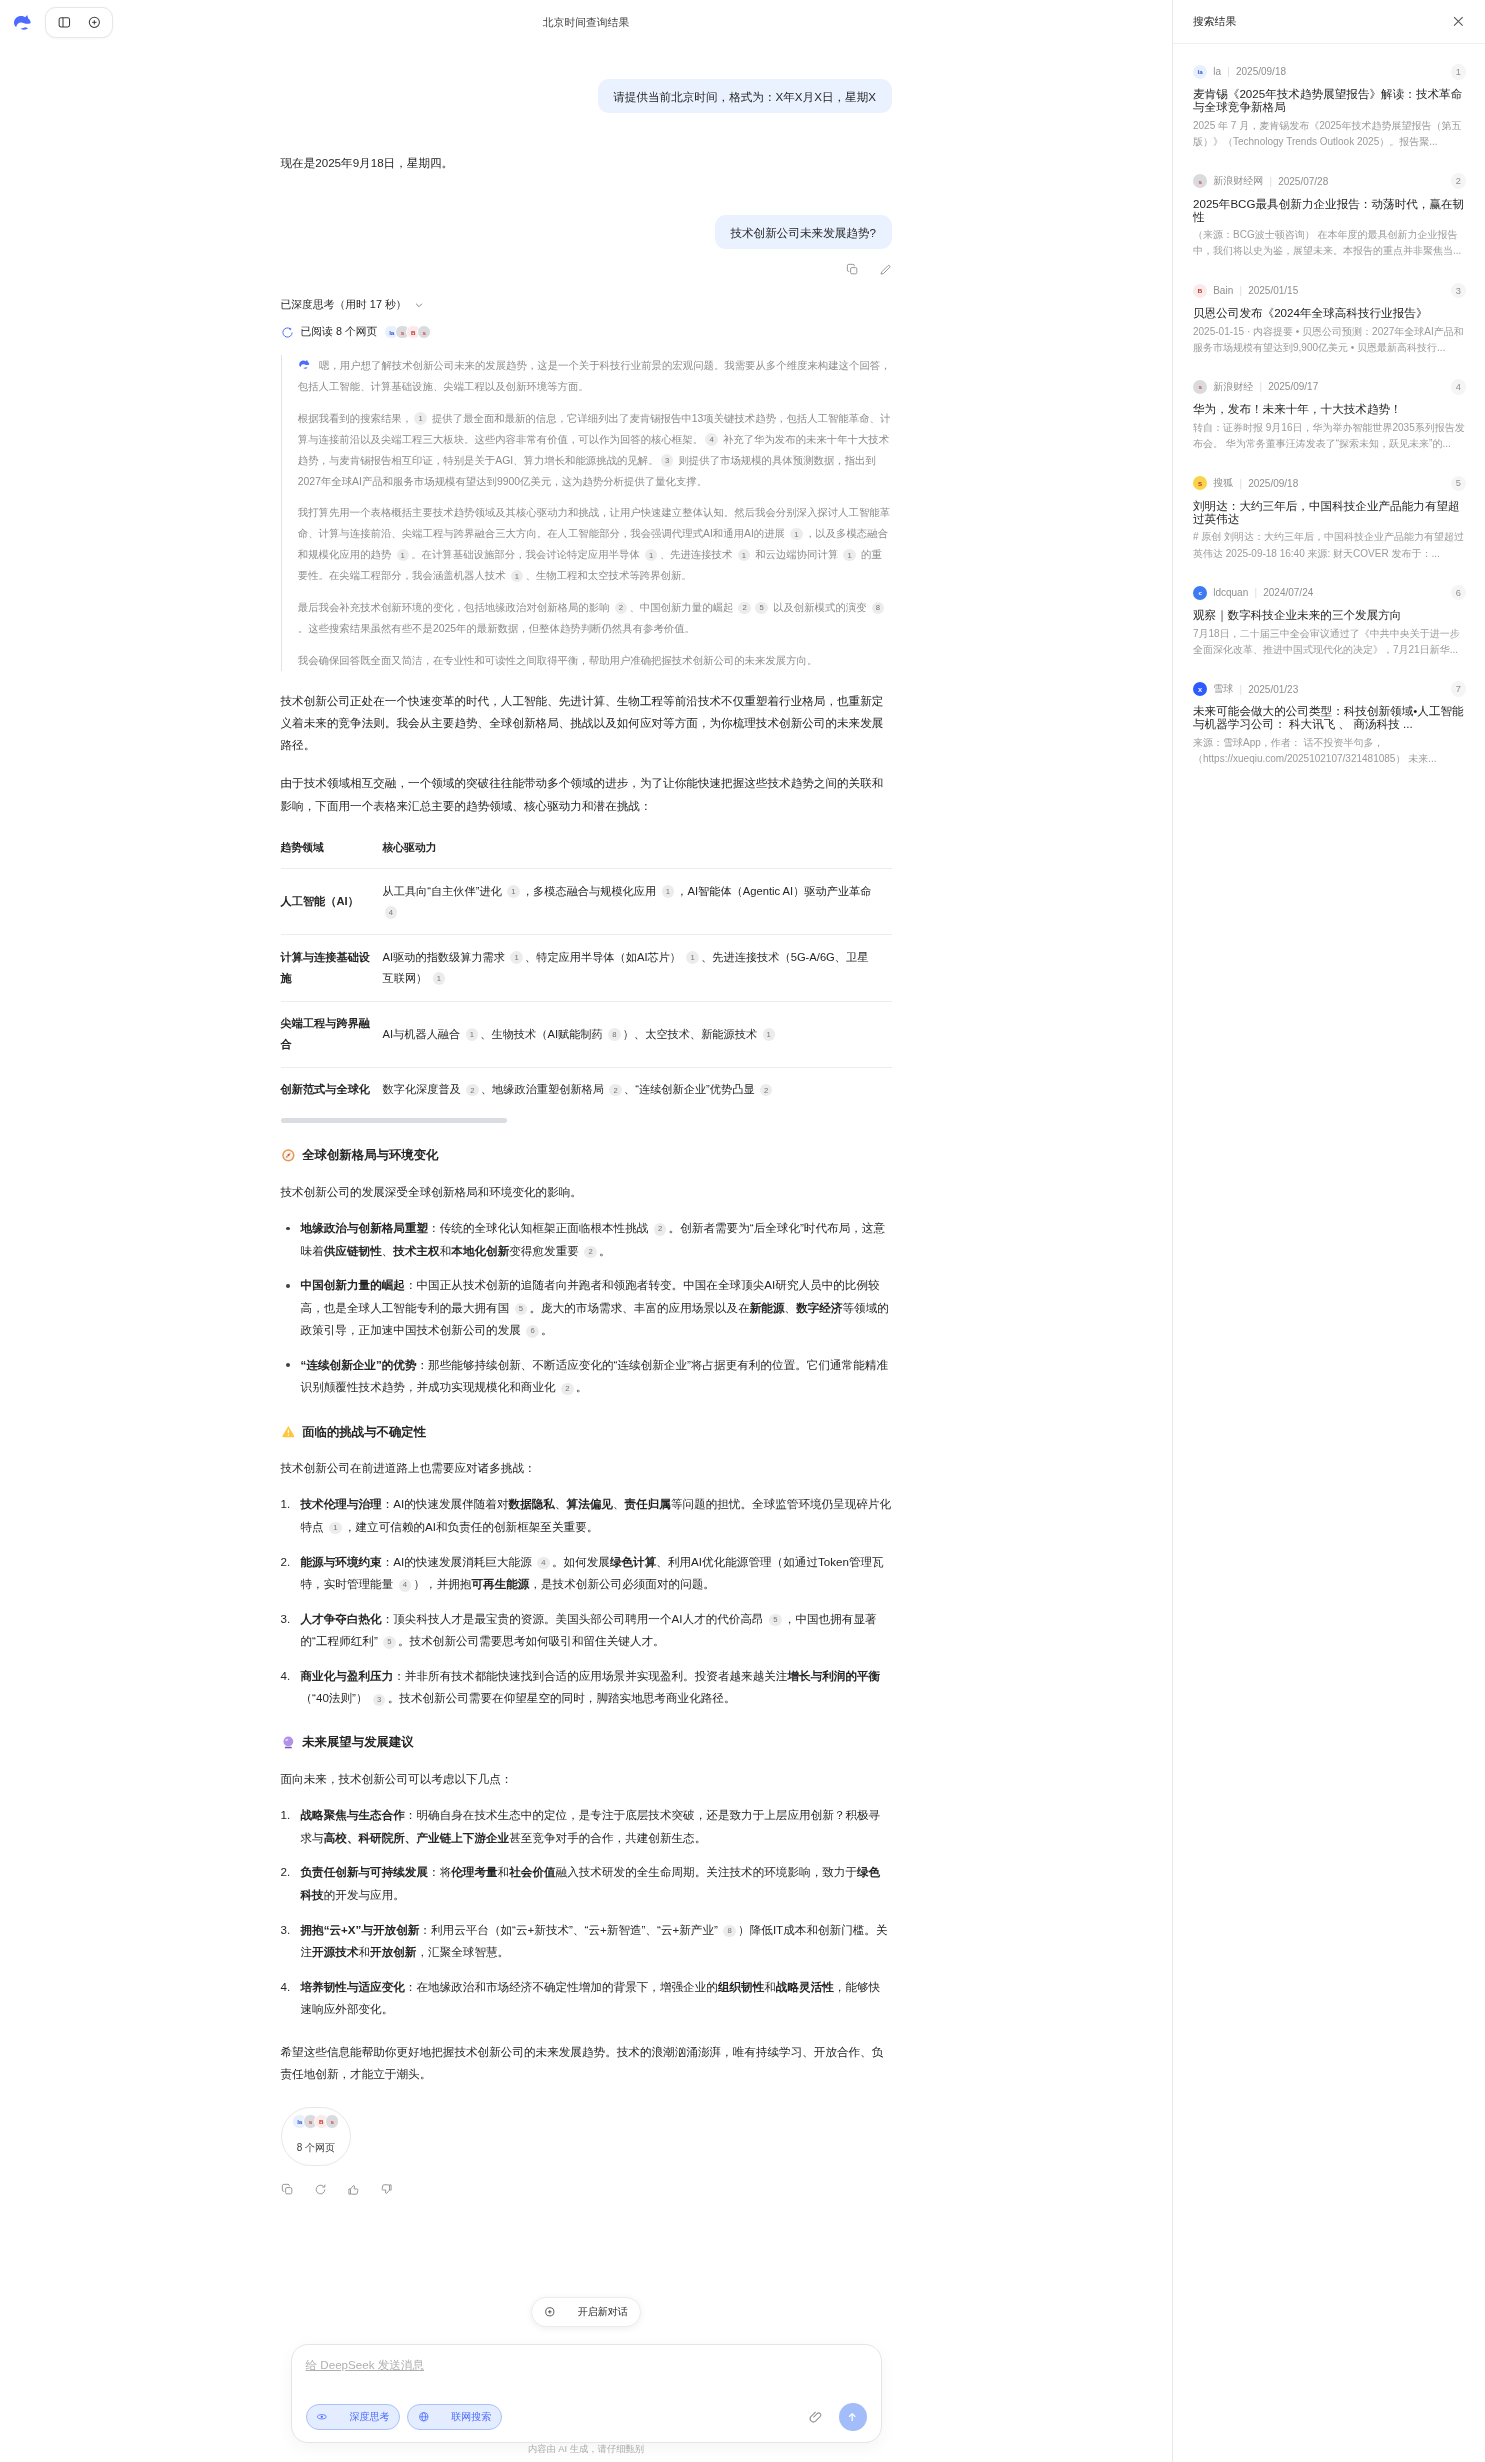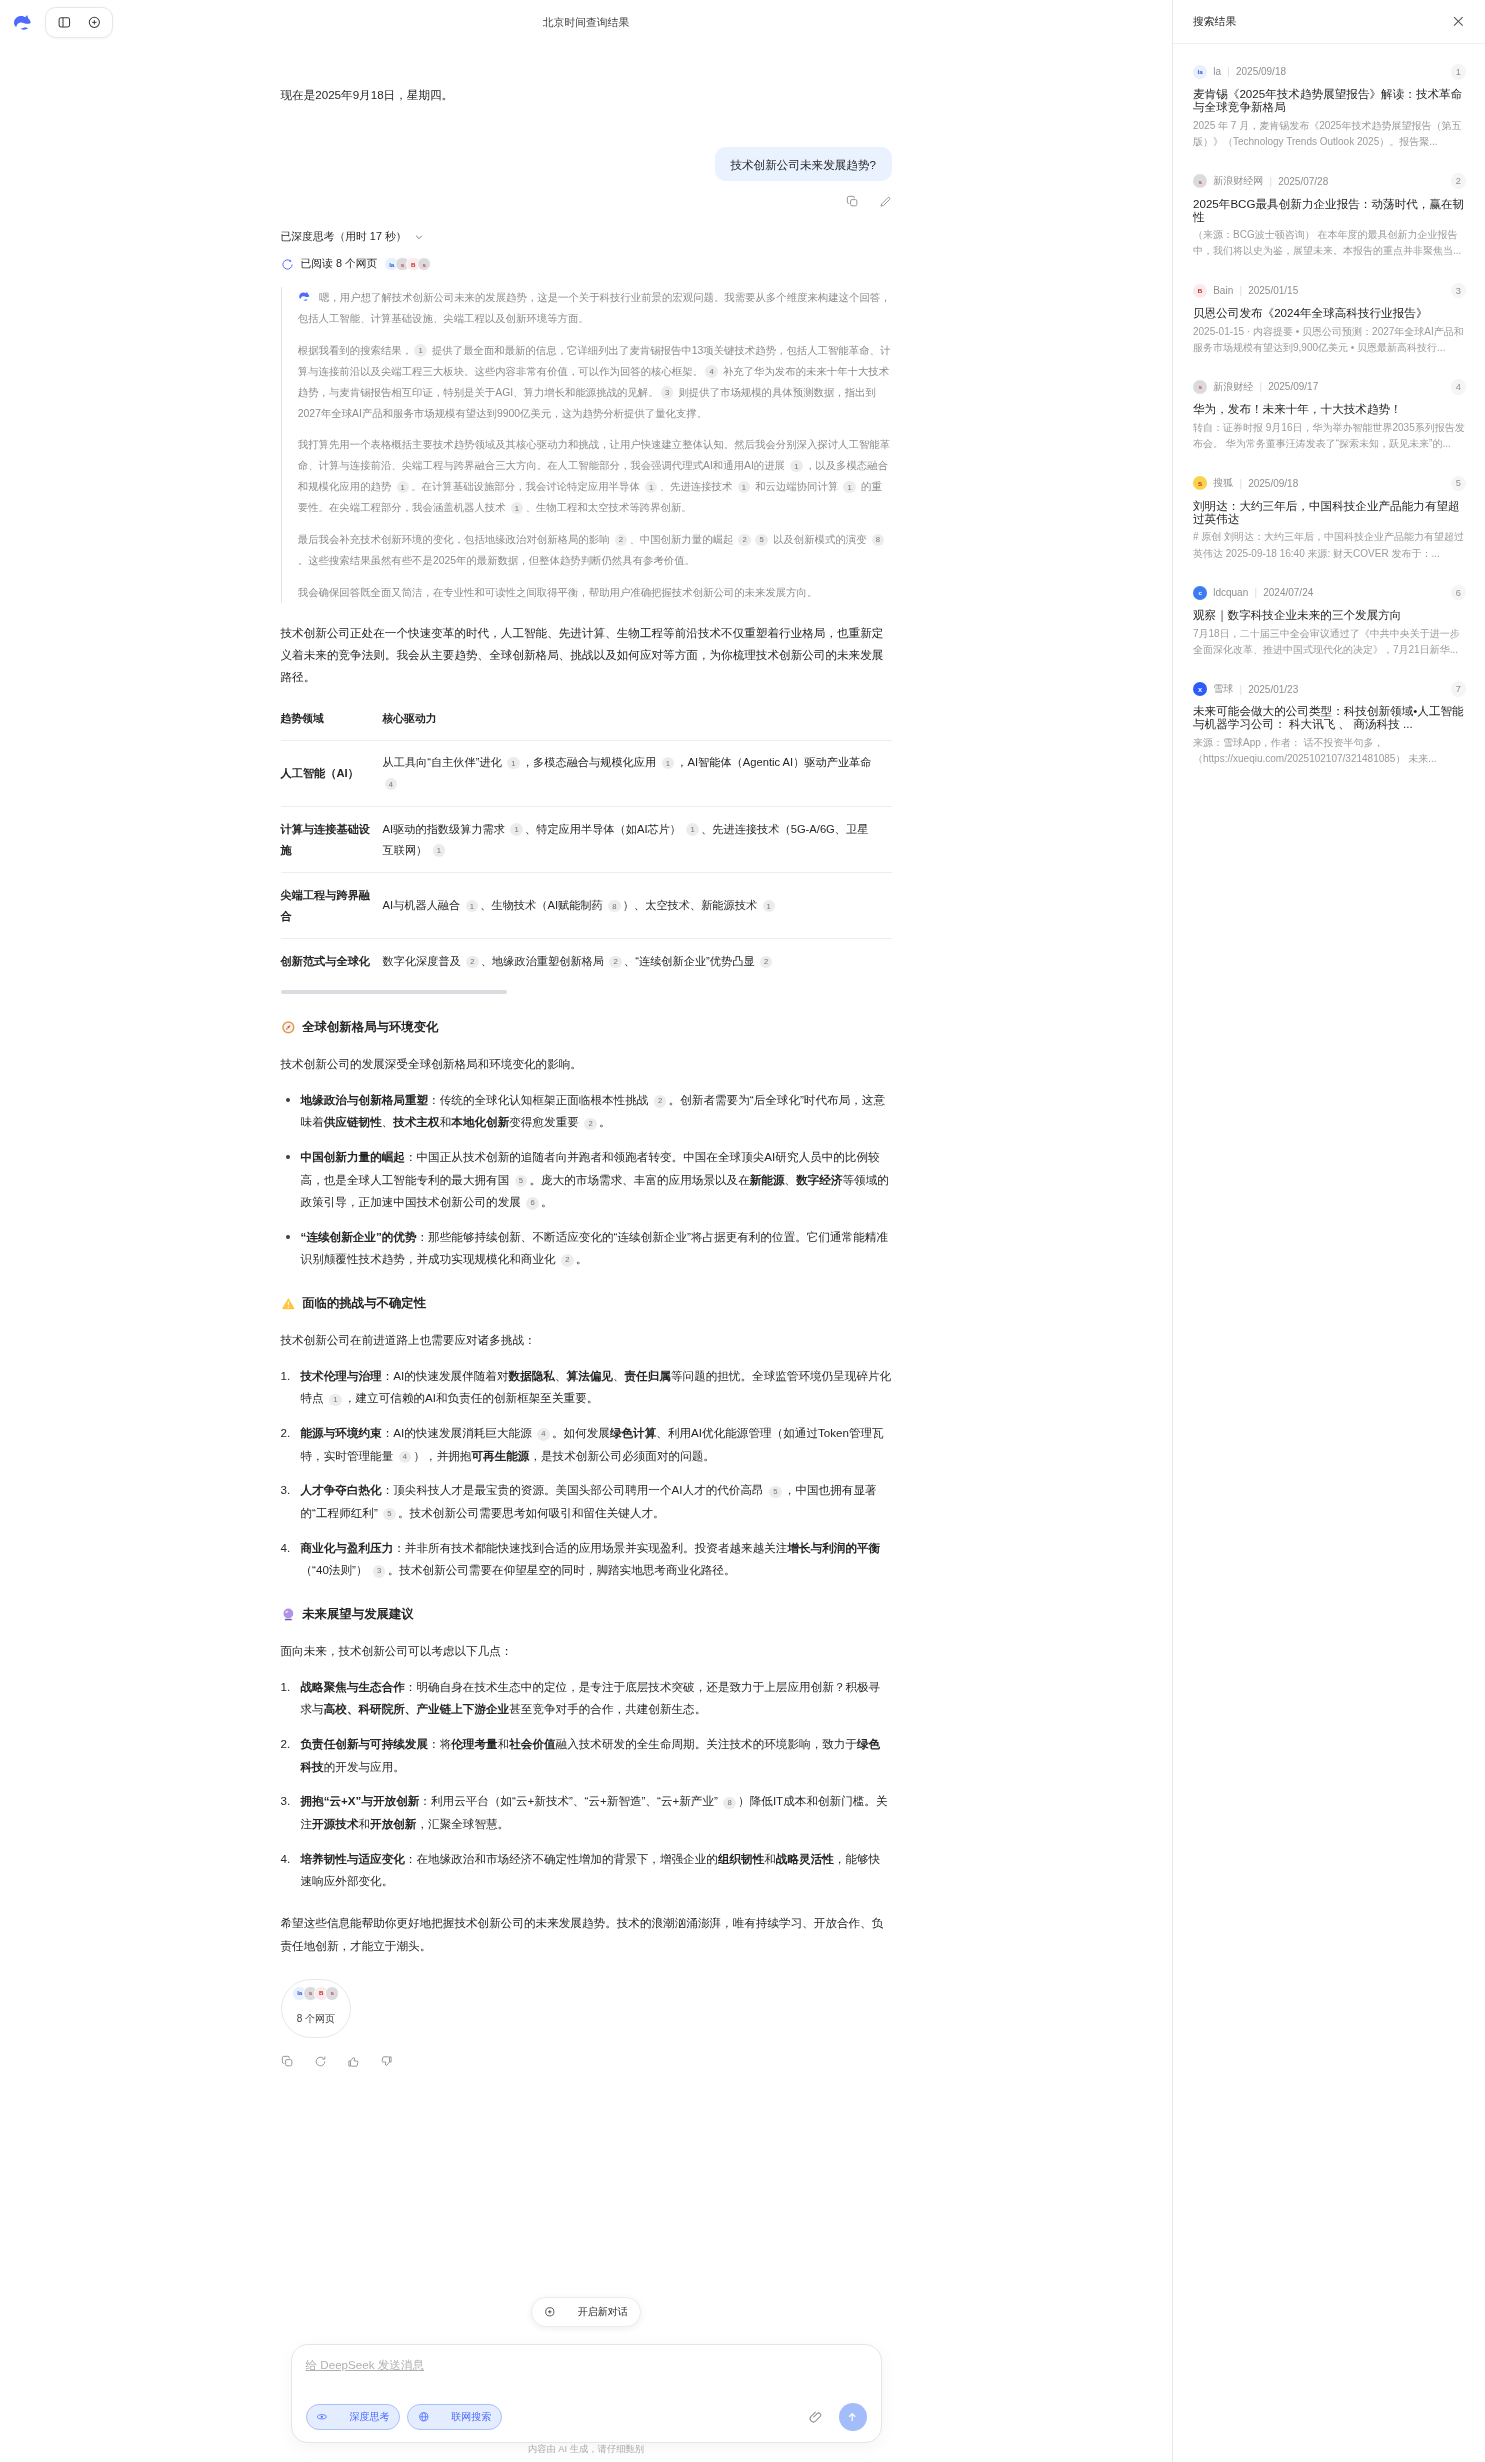--- a/index.html
+++ b/index.html
@@ -140,20 +140,23 @@
             </svg>
           </button>
         </div>
       </div>
       <div class="page-title">北京时间查询结果</div>
     </header>
 
     <div class="chat-scroll">
       <div class="chat-col">
 
+        <div class="msg-user mt-first">
+          <div class="bubble">请提供当前北京时间，格式为：X年X月X日，星期X</div>
+        </div>
 
         <div class="msg-assistant">现在是2025年9月18日，星期四。</div>
 
         <div class="msg-user mt-user2">
           <div class="bubble">技术创新公司未来发展趋势?</div>
         </div>
 
         <div class="user-actions">
           <button>
             <svg class="aicon" viewBox="0 0 24 24" fill="none" stroke="currentColor" stroke-width="1.7">
@@ -197,20 +200,21 @@
   </svg>
 嗯，用户想了解技术创新公司未来的发展趋势，这是一个关于科技行业前景的宏观问题。我需要从多个维度来构建这个回答，包括人工智能、计算基础设施、尖端工程以及创新环境等方面。</div>
             <div class="think-p">根据我看到的搜索结果，<span class="cite">1</span> 提供了最全面和最新的信息，它详细列出了麦肯锡报告中13项关键技术趋势，包括人工智能革命、计算与连接前沿以及尖端工程三大板块。这些内容非常有价值，可以作为回答的核心框架。<span class="cite">4</span> 补充了华为发布的未来十年十大技术趋势，与麦肯锡报告相互印证，特别是关于AGI、算力增长和能源挑战的见解。<span class="cite">3</span> 则提供了市场规模的具体预测数据，指出到2027年全球AI产品和服务市场规模有望达到9900亿美元，这为趋势分析提供了量化支撑。</div>
             <div class="think-p">我打算先用一个表格概括主要技术趋势领域及其核心驱动力和挑战，让用户快速建立整体认知。然后我会分别深入探讨人工智能革命、计算与连接前沿、尖端工程与跨界融合三大方向。在人工智能部分，我会强调代理式AI和通用AI的进展 <span class="cite">1</span>，以及多模态融合和规模化应用的趋势 <span class="cite">1</span>。在计算基础设施部分，我会讨论特定应用半导体 <span class="cite">1</span>、先进连接技术 <span class="cite">1</span> 和云边端协同计算 <span class="cite">1</span> 的重要性。在尖端工程部分，我会涵盖机器人技术 <span class="cite">1</span>、生物工程和太空技术等跨界创新。</div>
             <div class="think-p">最后我会补充技术创新环境的变化，包括地缘政治对创新格局的影响 <span class="cite">2</span>、中国创新力量的崛起 <span class="cite">2</span><span class="cite">5</span> 以及创新模式的演变 <span class="cite">8</span>。这些搜索结果虽然有些不是2025年的最新数据，但整体趋势判断仍然具有参考价值。</div>
             <div class="think-p">我会确保回答既全面又简洁，在专业性和可读性之间取得平衡，帮助用户准确把握技术创新公司的未来发展方向。</div>
           </div>
 
         <div class="answer">
           <p class="para">技术创新公司正处在一个快速变革的时代，人工智能、先进计算、生物工程等前沿技术不仅重塑着行业格局，也重新定义着未来的竞争法则。我会从主要趋势、全球创新格局、挑战以及如何应对等方面，为你梳理技术创新公司的未来发展路径。</p>
+          <p class="para">由于技术领域相互交融，一个领域的突破往往能带动多个领域的进步，为了让你能快速把握这些技术趋势之间的关联和影响，下面用一个表格来汇总主要的趋势领域、核心驱动力和潜在挑战：</p>
 
           <table class="trend">
             <thead>
               <tr>
                 <th class="col-domain">趋势领域</th>
                 <th>核心驱动力</th>
               </tr>
             </thead>
             <tbody id="table-body">
                 <tr>

